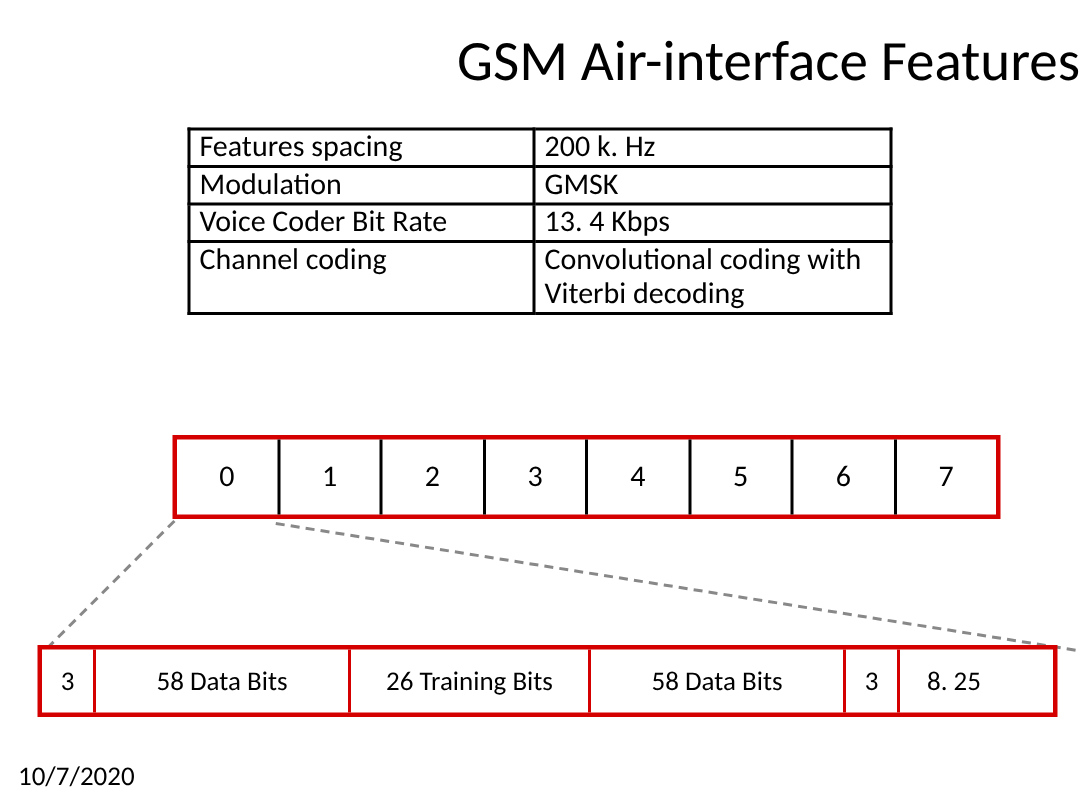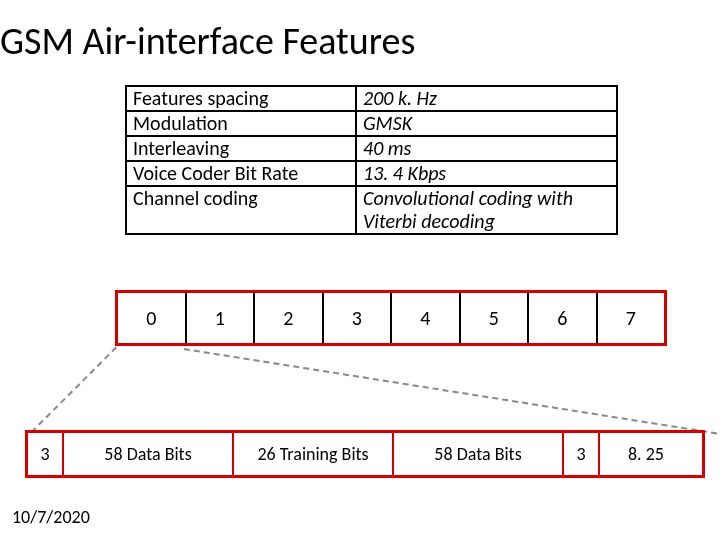--- a/index.html
+++ b/index.html
@@ -1,56 +1,52 @@
 <!DOCTYPE html>
 <html><head>
 <meta charset="utf-8">
 <style>
   * { box-sizing: border-box; margin: 0; padding: 0; }
   html, body { width: 720px; height: 540px; font-family: Calibri, Arial, sans-serif; background: #fff; color: #000; }
   .slide { position: relative; width: 720px; height: 540px; }
-  .title { position: absolute; top: 18px; left: 0; width: 720px; text-align: left; font-size: 38px; font-weight: 400; }
+  .title { position: absolute; top: 18px; left: 0; width: 720px; text-align: right; font-size: 38px; font-weight: 400; }
   .feat-table { position: absolute; top: 85px; left: 125px; border-collapse: collapse; }
   .feat-table td { border: 2px solid #000; font-size: 20px; padding: 0 6px; vertical-align: top; line-height: 1.15; }
   .feat-table td.k { width: 230px; }
-  .feat-table td.v { width: 261px; font-style: italic; }
+  .feat-table td.v { width: 238px; }
   .frame-label { position: absolute; top: 260px; left: 200px; font-size: 20px; }
   .frame { position: absolute; top: 290px; left: 115px; width: 552px; height: 56px; border: 3px solid #d40000; display: flex; }
   .slot { flex: 1; border-right: 2px solid #000; display: flex; align-items: center; justify-content: center; font-size: 20px; }
   .slot:last-child { border-right: none; }
   .burst { position: absolute; top: 430px; left: 25px; width: 680px; height: 48px; border: 3px solid #d40000; display: flex; align-items: stretch; }
   .seg { border-right: 2px solid #d40000; display: flex; align-items: center; justify-content: center; font-size: 18px; padding: 0 6px; white-space: nowrap; }
   .seg:last-child { border-right: none; }
   .seg.n { width: 36px; }
   .seg.d { width: 170px; }
   .seg.t { width: 160px; white-space: normal; text-align: left; line-height: 1.05; }
-  .seg.tail { width: 72px; margin-left: 10px; }
+  .seg.tail { width: 72px; }
   .dash { position: absolute; border-top: 2px dashed #888; transform-origin: 0 0; }
   .footer-date { position: absolute; bottom: 12px; left: 12px; font-size: 18px; }
   .footer-page { position: absolute; bottom: 12px; left: 0; width: 720px; text-align: center; font-size: 14px; }
 </style>
 </head>
 <body>
 
 <div class="slide">
   <div class="title">GSM Air-interface Features</div>
 
   <table class="feat-table">
     <tbody>
         <tr>
           <td class="k">Features spacing</td>
           <td class="v">200 k. Hz</td>
         </tr>
     <tr>
           <td class="k">Modulation</td>
           <td class="v">GMSK</td>
-        </tr>
-    <tr>
-          <td class="k">Interleaving</td>
-          <td class="v">40 ms</td>
         </tr>
     <tr>
           <td class="k">Voice Coder Bit Rate</td>
           <td class="v">13. 4 Kbps</td>
         </tr>
     <tr>
           <td class="k">Channel coding</td>
           <td class="v">Convolutional coding with Viterbi decoding</td>
         </tr>
   </tbody>

